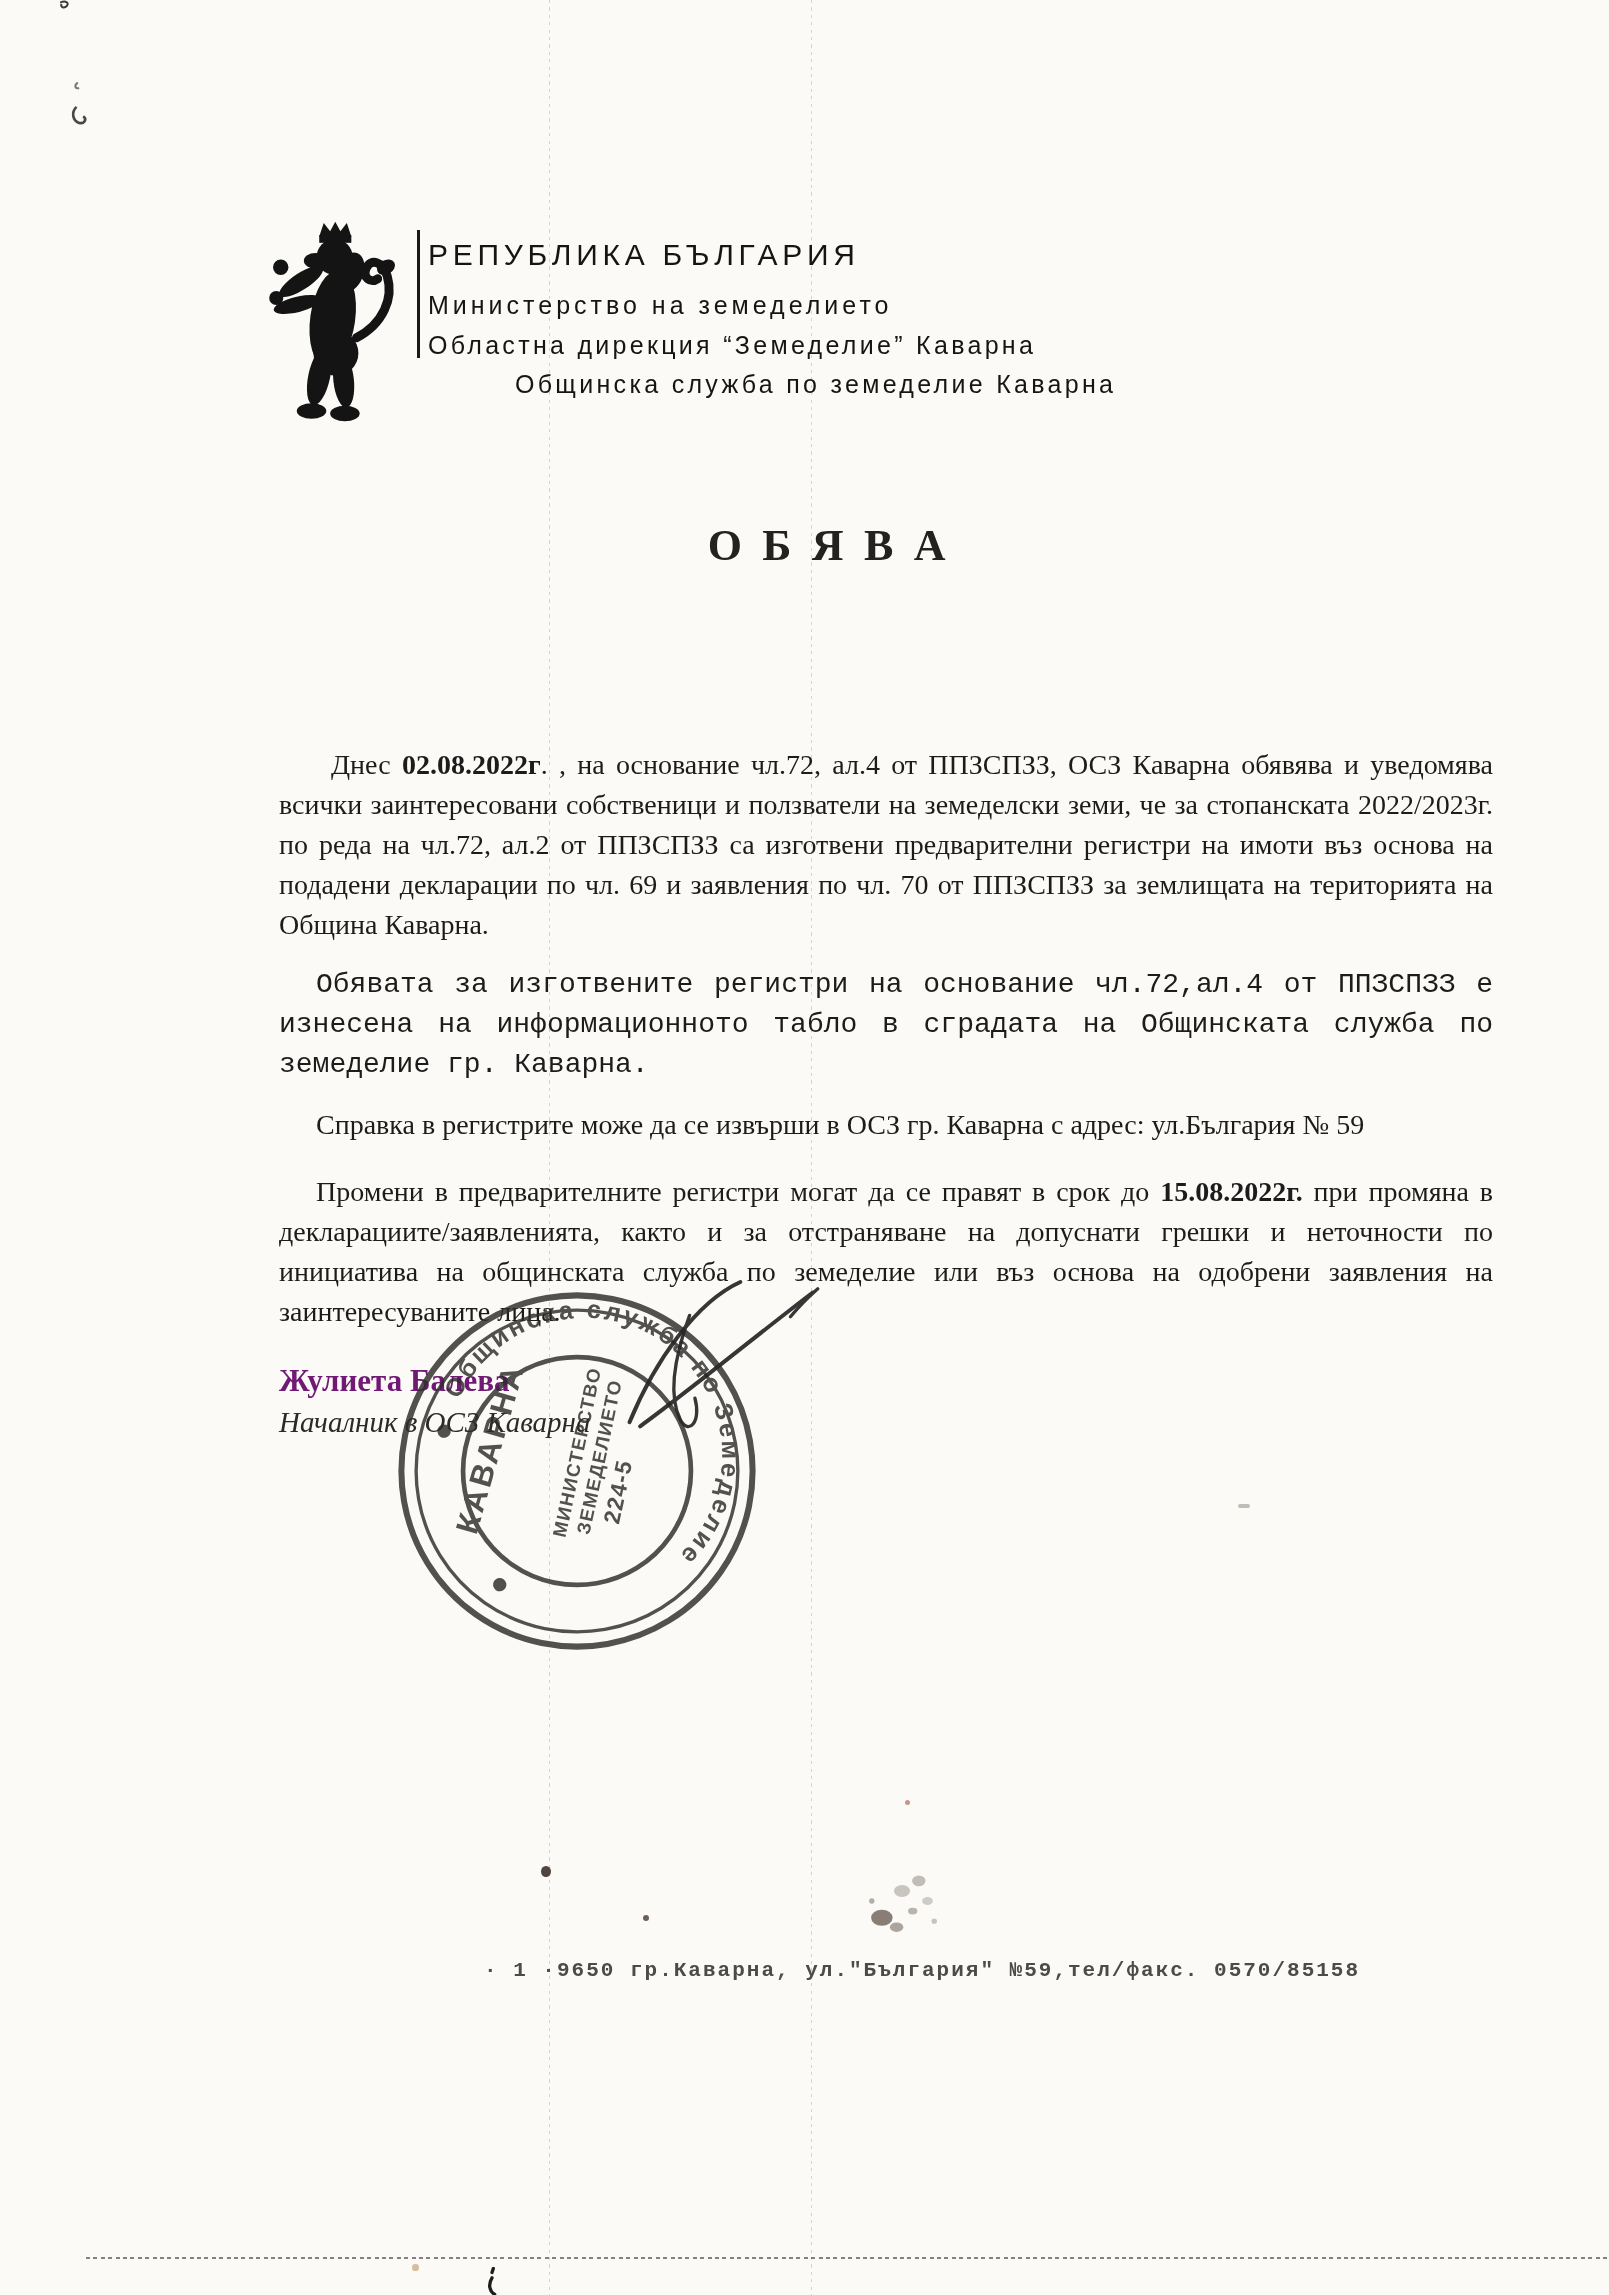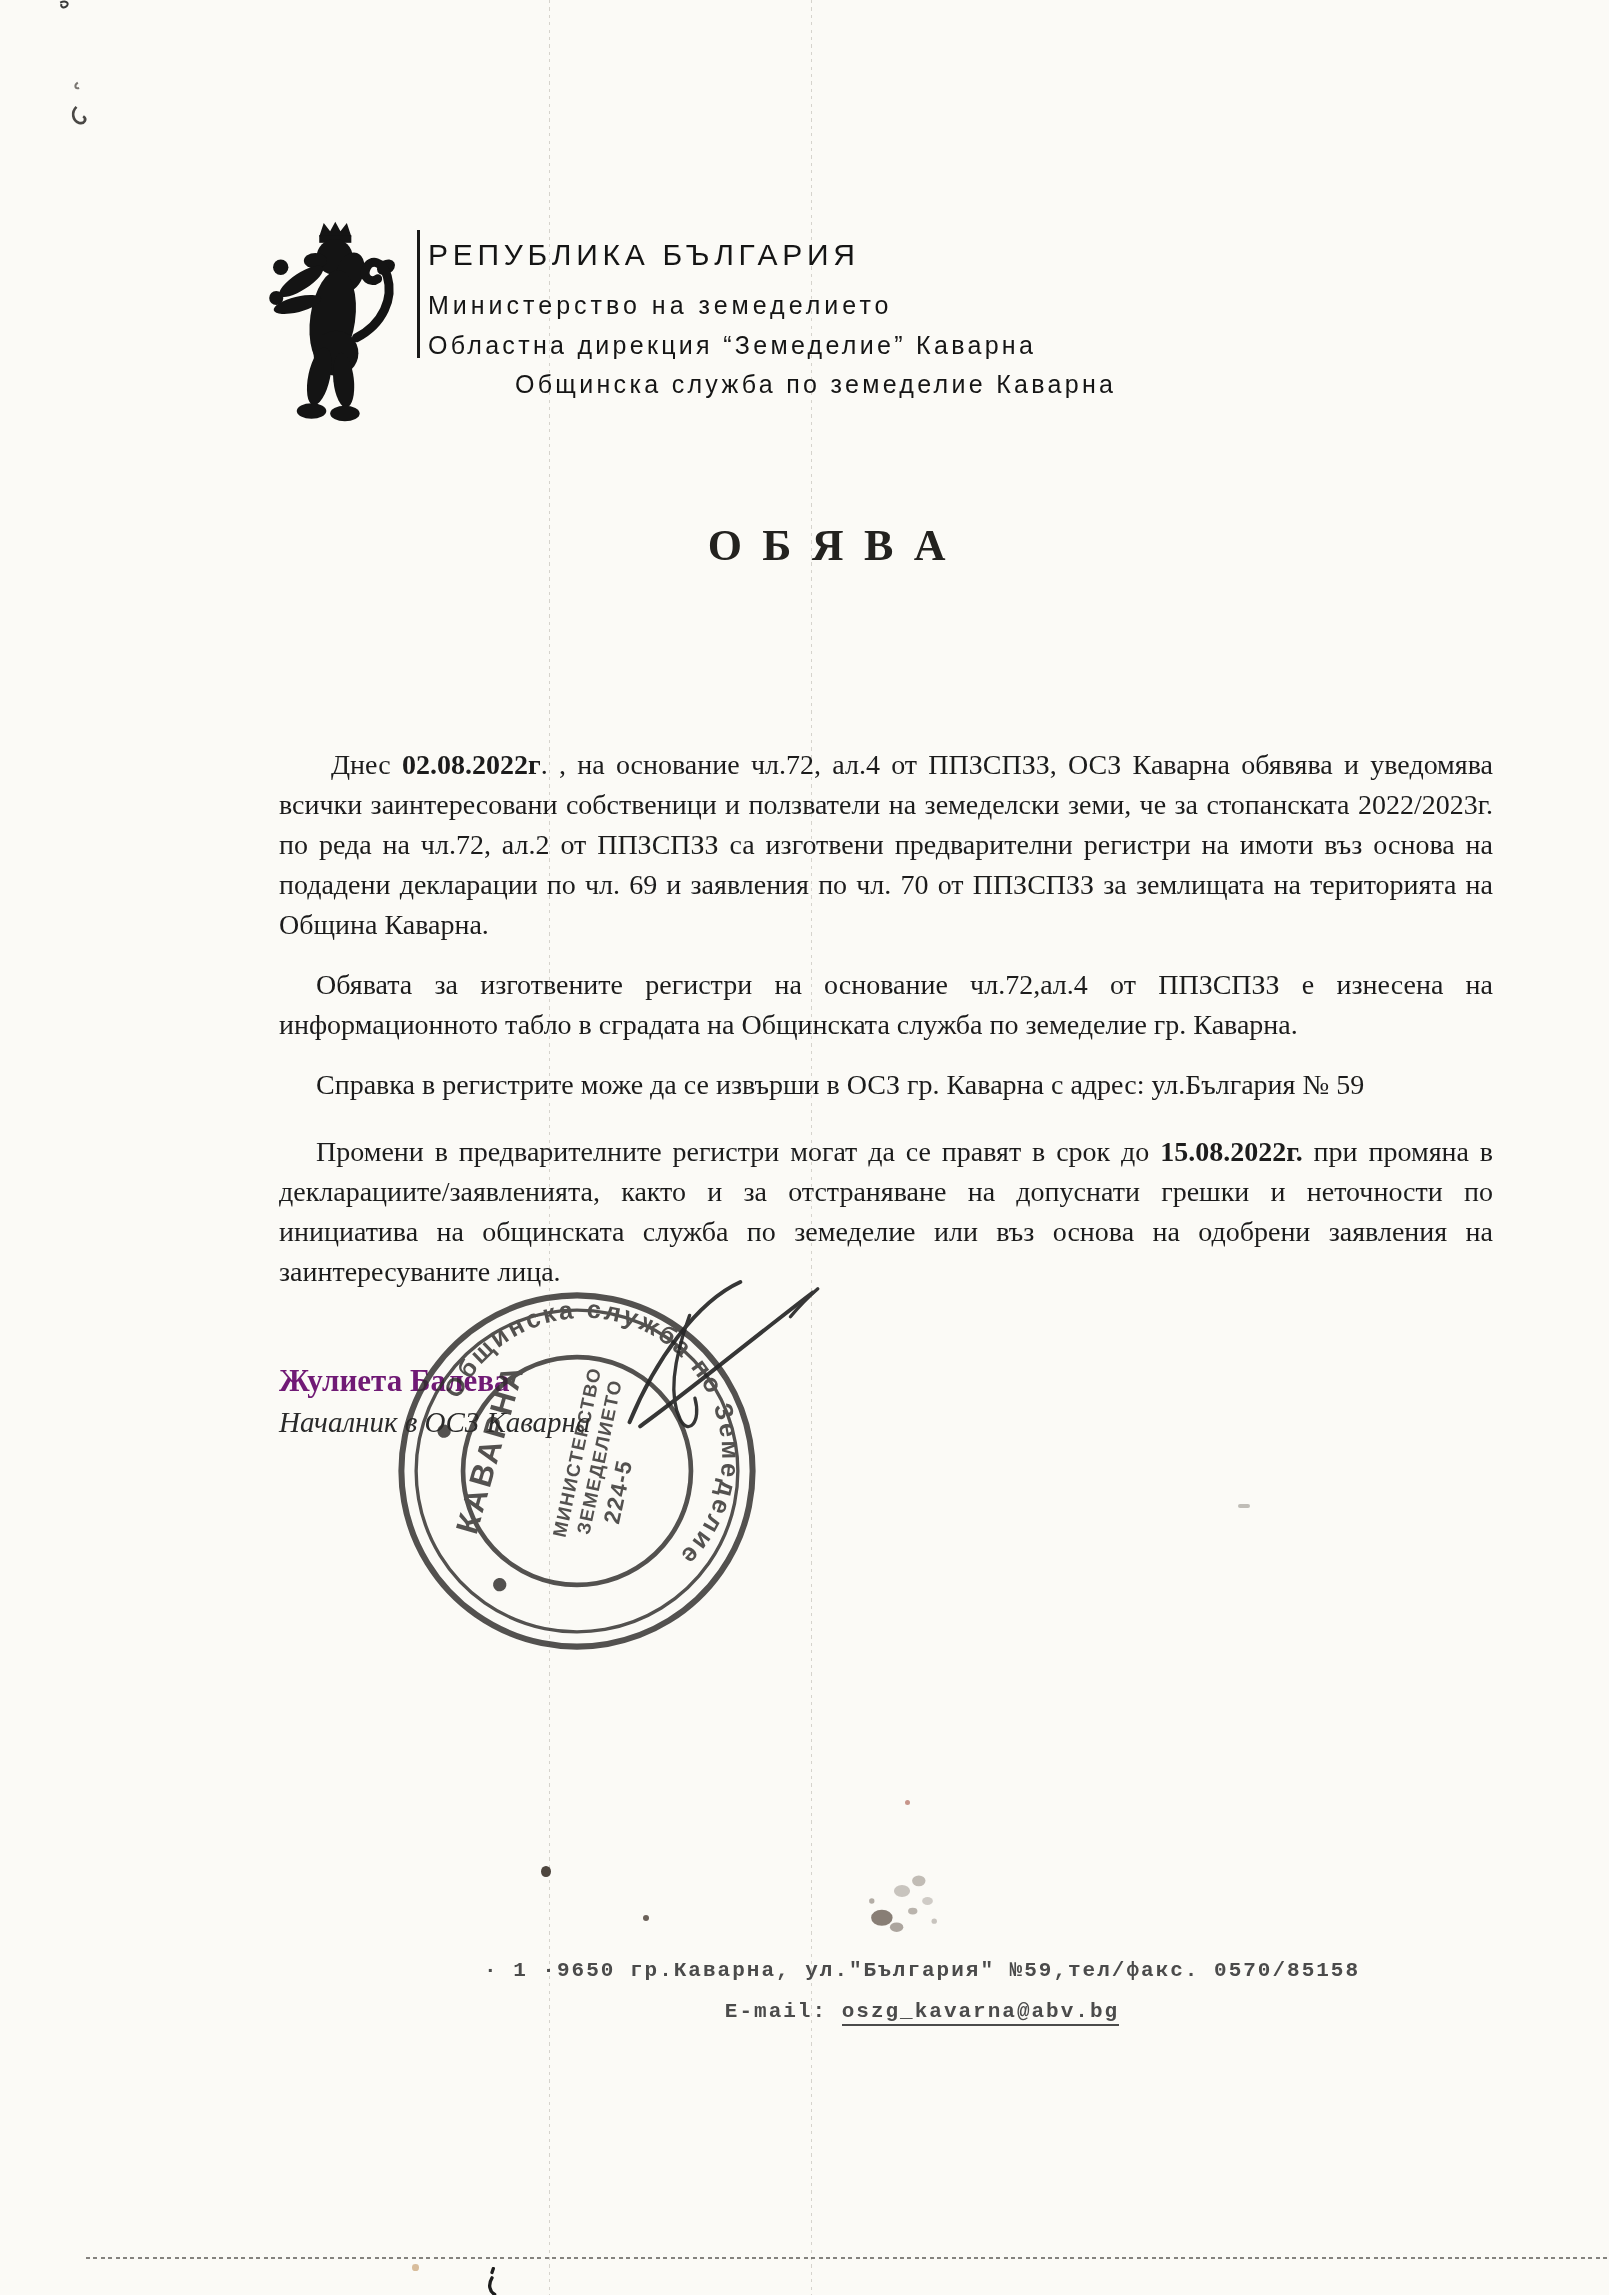--- a/index.html
+++ b/index.html
@@ -22,21 +22,21 @@
   .h1{top:238px;font-size:30px;letter-spacing:4.7px;}
   .h2{top:291px;font-size:25px;letter-spacing:4px;}
   .h3{top:331px;font-size:25px;letter-spacing:3.3px;}
   .h4{top:370px;font-size:25px;letter-spacing:3.3px;text-indent:87px;}
   
   .doc-title{left:495px;top:520px;width:668px;text-align:center;
     font-size:44px;font-weight:bold;letter-spacing:4.7px;color:#23221f;white-space:nowrap;}
   
   .bodytext{left:279px;top:745px;width:1214px;font-size:28px;line-height:40px;text-align:justify;}
   .bodytext p{margin:0;}
-  .bodytext p.p2{margin-top:20px;}
+  .bodytext p.p2{margin-top:20px;font-family:Liberation Mono, monospace;}
   .bodytext p.p3{margin-top:20px;}
   .bodytext p.p4{margin-top:27px;}
   .ind1{text-indent:52px;}
   .ind2{text-indent:37px;}
   .b{font-weight:bold;}
   
   .sig-name{left:279px;top:1363px;font-size:31px;font-weight:bold;color:#701a75;}
   .sig-pos{left:279px;top:1406px;font-size:29px;font-style:italic;color:#2a2a2a;}
   .stamp-wrap{left:386px;top:1280px;width:382px;height:382px;opacity:.82;transform:rotate(-10deg);}
   .stamp-wrap svg{width:100%;height:100%;}
@@ -150,20 +150,19 @@
     <ellipse cx="108" cy="55" rx="8" ry="6" opacity=".3"></ellipse>
     <ellipse cx="86" cy="70" rx="7" ry="5" opacity=".45"></ellipse>
     <circle cx="25" cy="55" r="4" opacity=".5"></circle>
     <circle cx="118" cy="85" r="4" opacity=".35"></circle>
   </g>
 </svg>
 <div class="speck" style="left:412px;top:2264px;width:6.7px;height:6.7px;background:#cfae86;opacity:.8;"></div>
 
 <div class="abs footer">
   <div>· 1 ·9650 гр.Каварна, ул."България" №59,тел/факс. 0570/85158</div>
-  <div><span>E-mail: </span><span class="email-link">oszg_kavarna@abv.bg</span></div>
 </div>
 
 <div class="bottom-scan-line" style="left:86px;right:0;top:2257px;"></div>
 <svg class="abs" style="left:484px;top:2267px;" width="20" height="29" viewBox="0 0 30 43">
   <path d="M14,2 L12,8 M12,16 C6,26 8,36 16,41" stroke="#1d1d1d" stroke-width="5" fill="none" stroke-linecap="round"></path>
 </svg>
 
 
 </body></html>

